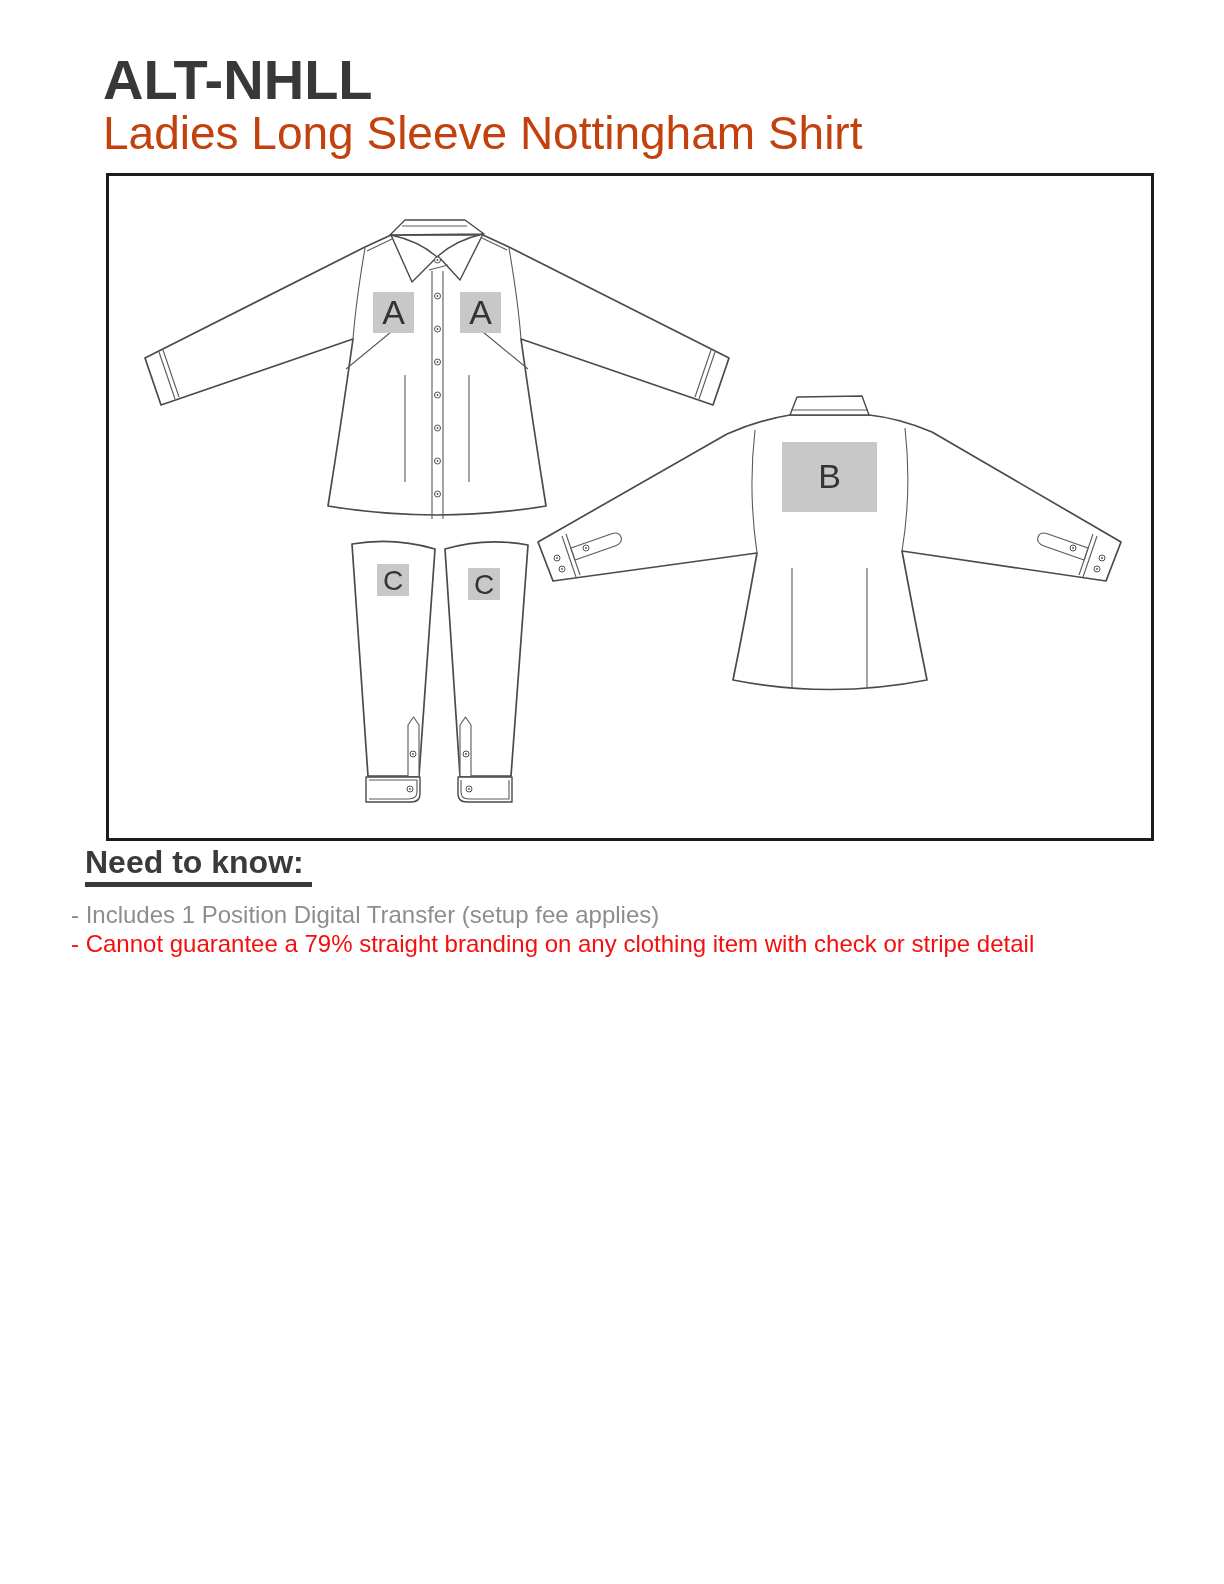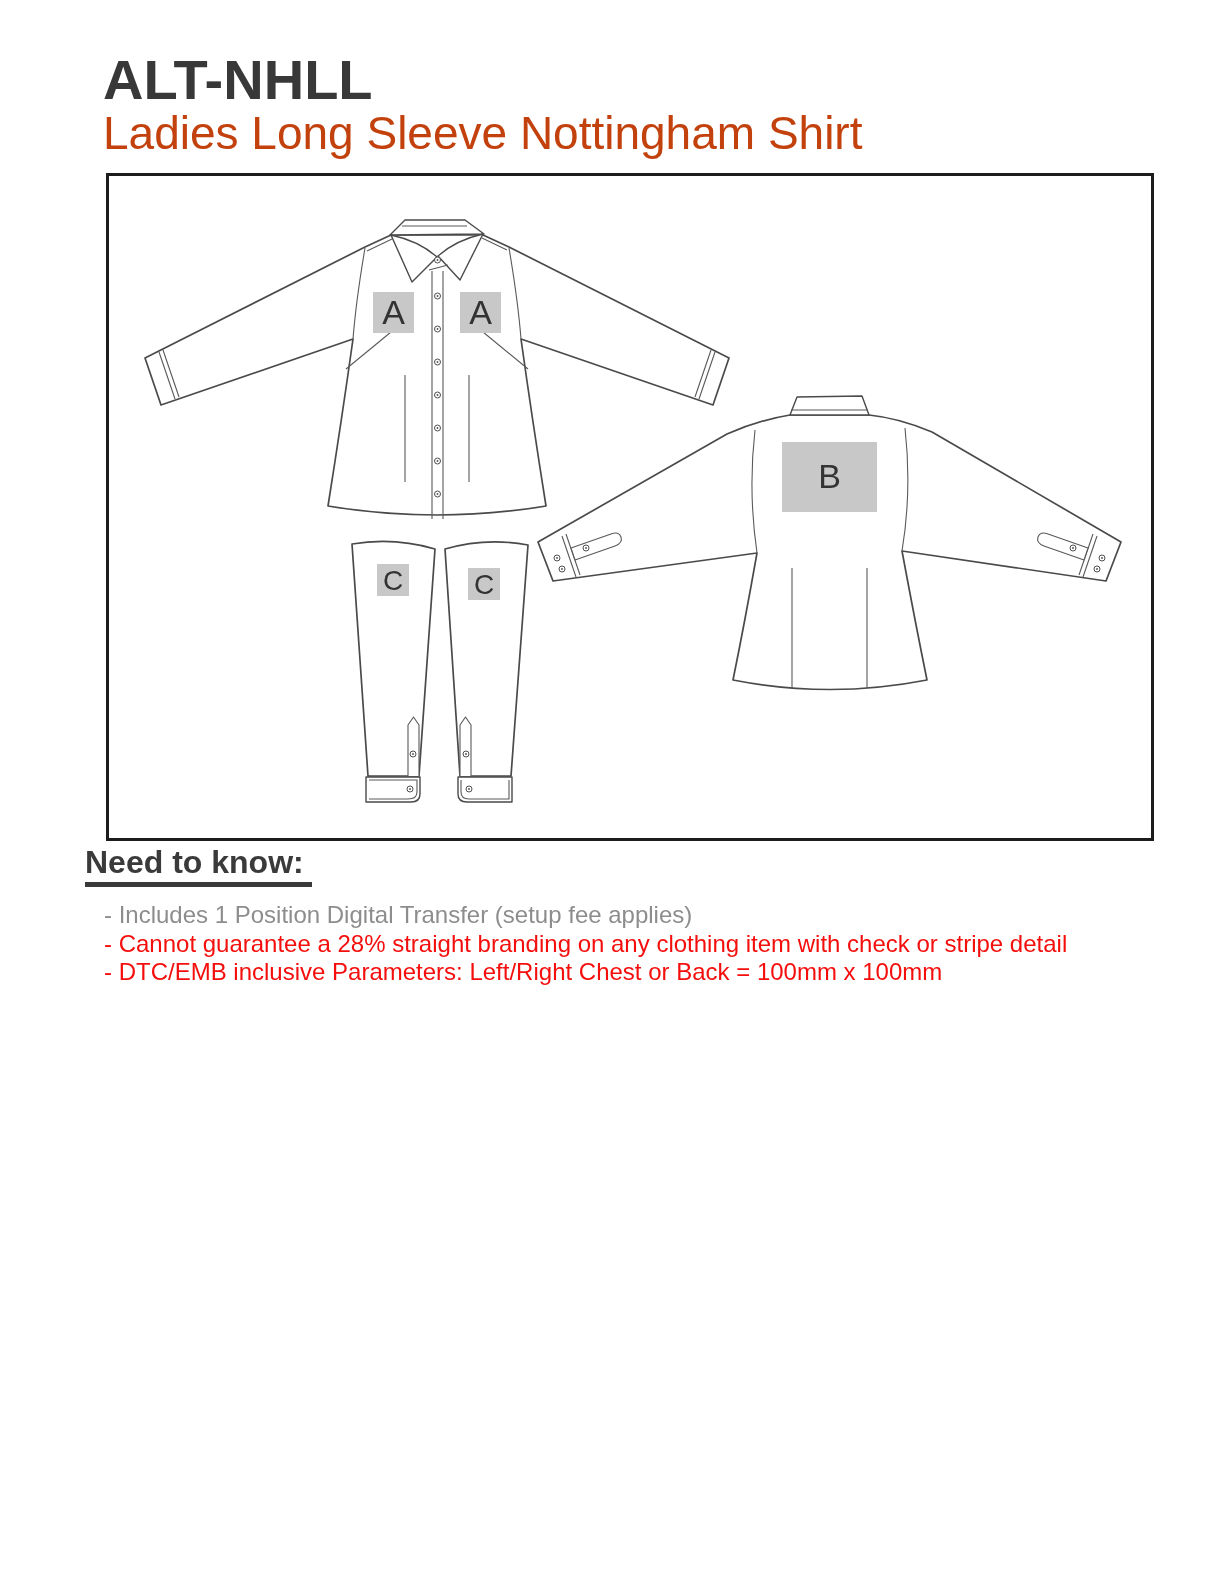--- a/index.html
+++ b/index.html
@@ -19,21 +19,21 @@
     position:absolute;left:106px;top:173px;width:1042px;height:662px;
     border:3px solid #1c1c1c;background:#ffffff;
   }
   .diagram-box svg{display:block;width:1042px;height:662px;}
   .ntk-heading{
     position:absolute;left:85px;top:846px;margin:0;display:inline-block;
     font-size:32px;font-weight:700;color:#3a3a3a;line-height:1;
     border-bottom:5px solid #3a3a3a;padding-bottom:4px;padding-right:8px;
   }
   .notes{
-    position:absolute;left:104px;top:901px;
+    position:absolute;left:71px;top:901px;
     font-size:24px;line-height:28.5px;font-weight:400;
   }
   .note-gray{color:#8d8d8d;}
   .note-red{color:#f40f0d;}
   
   .o{fill:#ffffff;stroke:#4a4a4a;stroke-width:1.7;stroke-linejoin:round;}
   .c{fill:#ffffff;stroke:#4a4a4a;stroke-width:1.4;stroke-linejoin:round;}
   .d{fill:none;stroke:#5a5a5a;stroke-width:1.1;}
   .pl{fill:#ffffff;stroke:#5a5a5a;stroke-width:1.1;stroke-linejoin:round;}
   .zone{fill:#c8c8c8;stroke:none;}
@@ -139,17 +139,16 @@
         <rect class="zone" x="359" y="392" width="32" height="32"></rect>
         <text class="zletter" x="375" y="408" dy="10" font-size="28">C</text>
       </g>
     </svg>
   </div>
 
   <h3 class="ntk-heading">Need to know:</h3>
 
   <div class="notes">
     <div class="note-gray" style="color: rgb(141, 141, 141);">- Includes 1 Position Digital Transfer (setup fee applies)</div>
-    <div class="note-red" style="color: rgb(244, 15, 13);">- Cannot guarantee a 28% straight branding on any clothing item with check or stripe detail</div>
-    <div class="note-red" style="color: rgb(244, 15, 13);">- DTC/EMB inclusive Parameters: Left/Right Chest or Back = 100mm x 100mm</div>
+    <div class="note-red" style="color: rgb(244, 15, 13);">- Cannot guarantee a 79% straight branding on any clothing item with check or stripe detail</div>
   </div>
 
 </div>
 
 </body></html>

